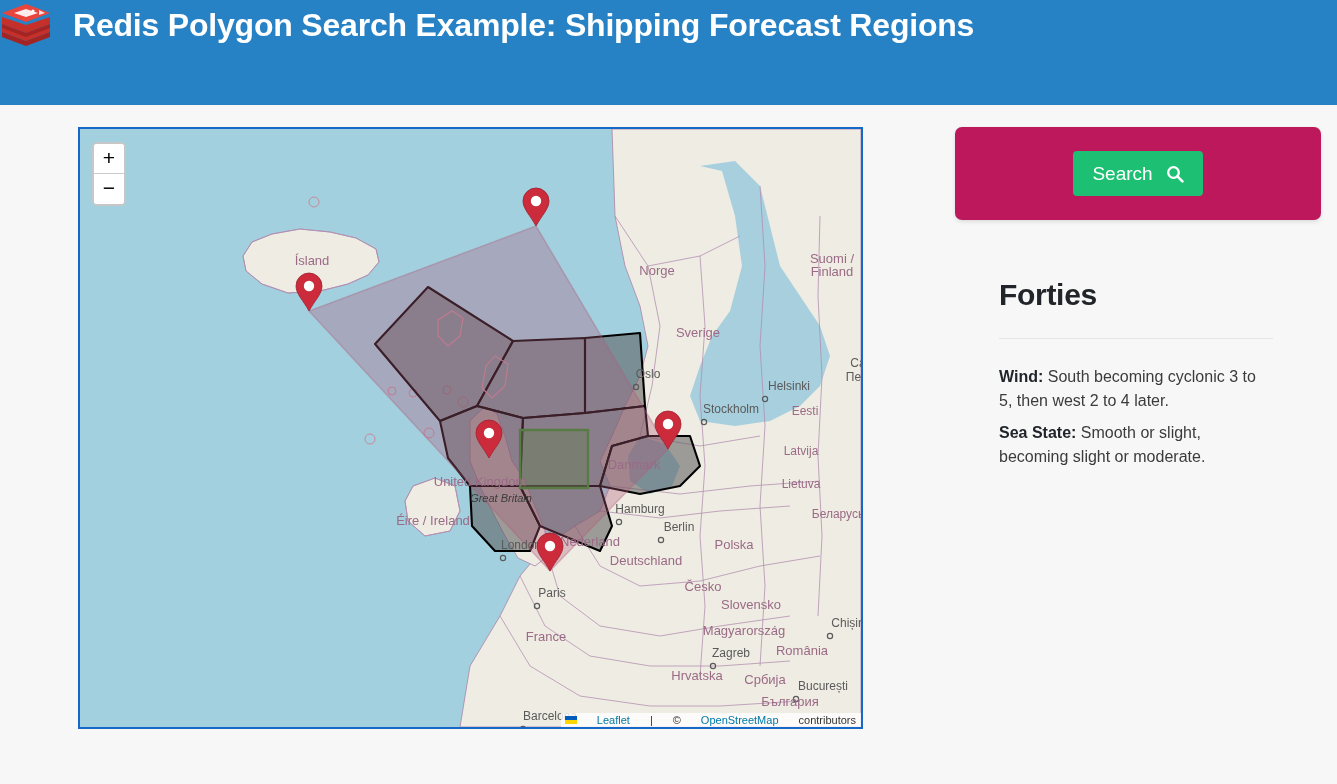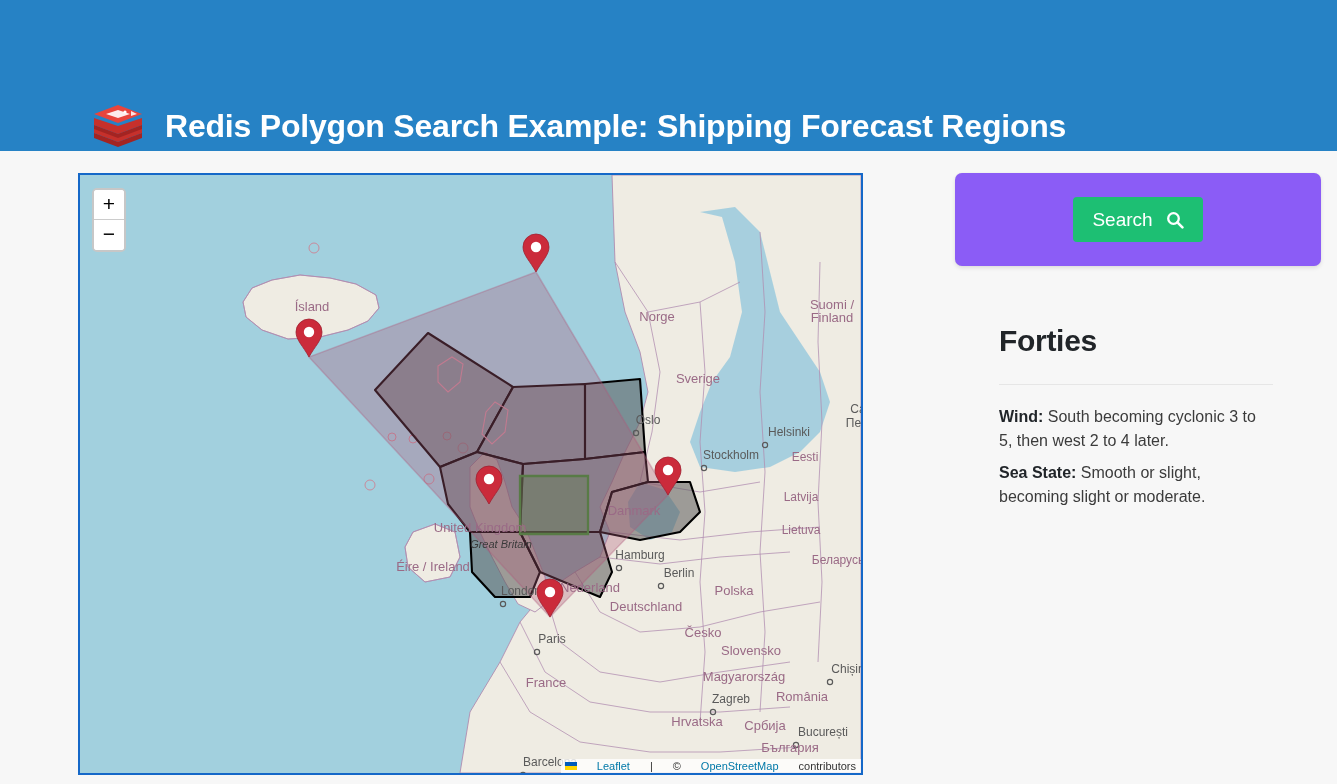--- a/index.html
+++ b/index.html
@@ -8,25 +8,24 @@
     padding: 0;
     width: 1337px;
     height: 784px;
     overflow: hidden;
     background: #f7f7f7;
     font-family: "Liberation Sans", sans-serif;
   }
 
   
   .header {
-    height: 151px;
+    height: 105px;
     background: #2682c5;
     display: flex;
-    align-items: flex-end;
-    padding-left: 92px;
+    align-items: flex-start;
   }
   .brand {
     display: flex;
     align-items: center;
     gap: 21px;
   }
   .redis-logo {
     width: 52px;
     height: 50px;
     position: relative;
@@ -114,21 +113,21 @@
     vertical-align: middle;
   }
 
   
   .side {
     width: 366px;
     margin-left: 92px;
     flex: 0 0 auto;
   }
   .btn-card {
-    background: #8b5cf6;
+    background: #be185d;
     border-radius: 7px;
     box-shadow: 0 2px 4px rgba(0,0,0,0.10), 0 0 1px rgba(0,0,0,0.10);
     padding: 24px 20px;
     display: flex;
     justify-content: center;
     gap: 18px;
     align-items: center;
   }
   .btn {
     border: none;
@@ -163,21 +162,21 @@
     margin: 26px 0 0 0;
     width: 274px;
   }
   .f-row {
     font-size: 16px;
     color: #3b3b3b;
     line-height: 1.5;
     max-width: 274px;
     margin-top: 8px;
   }
-  .f-row:first-of-type { margin-top: 20px; }
+  .f-row:first-of-type { margin-top: 26px; }
   .f-label { font-weight: bold; color: #212529; }
 </style>
 </head>
 <body>
 
 <div class="header">
   <div class="brand">
     <div class="redis-logo">
       <svg width="52" height="50" viewBox="0 0 52 50">
         <g>

